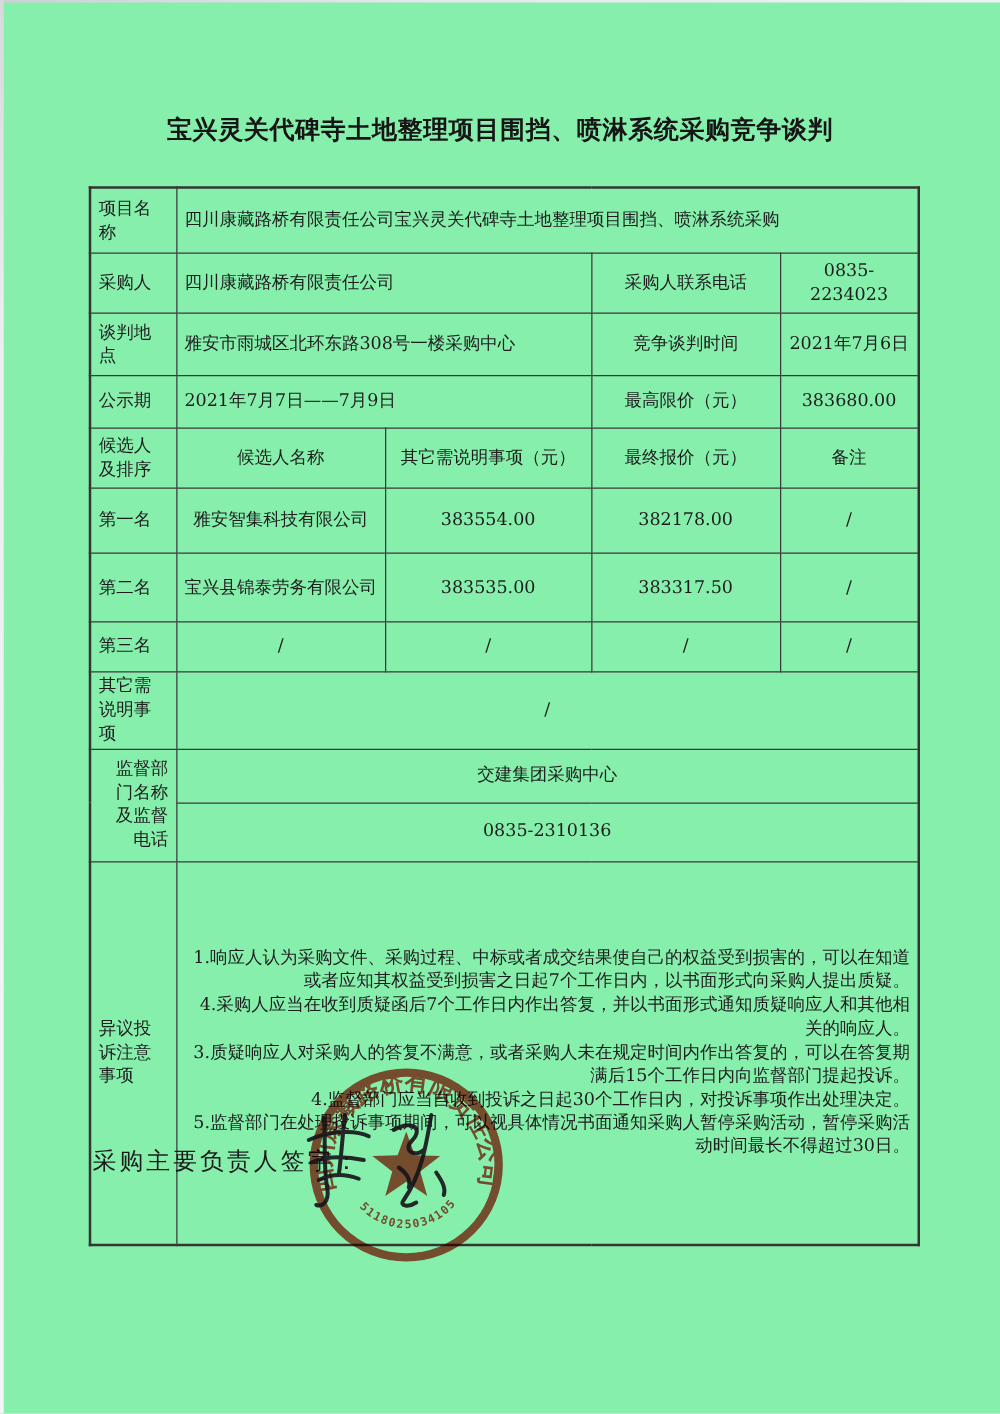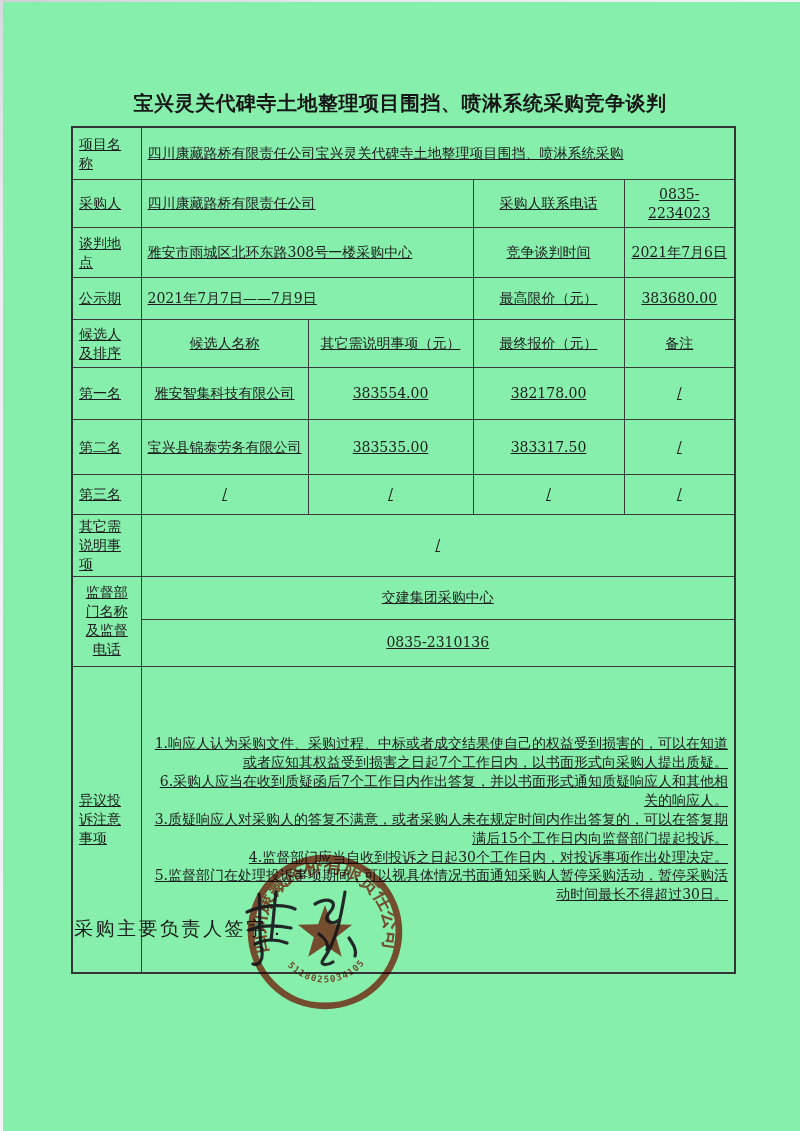--- a/index.html
+++ b/index.html
@@ -17,37 +17,37 @@
   }
   
   .edge-top{position:absolute;top:0;left:0;right:0;height:2px;background:linear-gradient(to right,#cfcfd6,#e6e6ec 40%,#f1f1f5);}
   .edge-left{position:absolute;top:0;left:0;bottom:0;width:3px;background:linear-gradient(to bottom,#d8d8df,#ededf2 25%,#f4f4f8);}
   .title{
     position:absolute;top:90px;left:0;width:100%;
     text-align:center;font-size:20px;font-weight:bold;
     letter-spacing:0.5px;color:#161616;
   }
   table.doc{
-    position:absolute;left:71px;top:126px;
+    position:absolute;left:71px;top:149px;
     width:663px;table-layout:fixed;
     border-collapse:collapse;
-    font-size:14px;color:#1d1d1d;text-decoration:underline;
+    font-size:14px;color:#1d1d1d;
   }
   table.doc{border:2px solid #343434;}
   table.doc td{
     border:1.5px solid #3a3a3a;
     padding:2px 6px;
     vertical-align:middle;
     line-height:1.35;
     overflow:hidden;
   }
   td.lbl{text-align:left;}
   td.tc{text-align:center;}
   td.tl{text-align:left;}
-  td.lbl-c{text-align:center;}
+  td.lbl-c{text-align:right;}
   td.name-cell{padding:2px 8px;text-align:center;}
   td.notes{
     padding:6px 10px 6px 8px;
     line-height:1.55;
     text-align:right;
   }
   td.notes .note-line{margin:0;}
   tr.h47 td{height:47px;} tr.h43 td{height:43px;} tr.h45 td{height:45px;}
   tr.h37 td{height:37px;} tr.h50 td{height:50px;} tr.h35 td{height:35px;}
   tr.h42 td{height:42px;} tr.h38 td{height:38px;} tr.h301 td{height:301px;}
@@ -154,21 +154,21 @@
         <td class="tc" colspan="4">交建集团采购中心</td>
       </tr>
       <tr class="h42">
         <td class="tc" colspan="4">0835-2310136</td>
       </tr>
 
       <tr class="h301">
         <td class="lbl">异议投诉注意事项</td>
         <td class="notes" colspan="4">
           <div class="note-line">1.响应人认为采购文件、采购过程、中标或者成交结果使自己的权益受到损害的，可以在知道或者应知其权益受到损害之日起7个工作日内，以书面形式向采购人提出质疑。</div>
-          <div class="note-line">6.采购人应当在收到质疑函后7个工作日内作出答复，并以书面形式通知质疑响应人和其他相关的响应人。</div>
+          <div class="note-line">4.采购人应当在收到质疑函后7个工作日内作出答复，并以书面形式通知质疑响应人和其他相关的响应人。</div>
           <div class="note-line">3.质疑响应人对采购人的答复不满意，或者采购人未在规定时间内作出答复的，可以在答复期满后15个工作日内向监督部门提起投诉。</div>
           <div class="note-line">4.监督部门应当自收到投诉之日起30个工作日内，对投诉事项作出处理决定。</div>
           <div class="note-line">5.监督部门在处理投诉事项期间，可以视具体情况书面通知采购人暂停采购活动，暂停采购活动时间最长不得超过30日。</div>
         </td>
       </tr>
     </tbody>
   </table>
 
   <div class="sig-label">采购主要负责人签字：</div>
 

